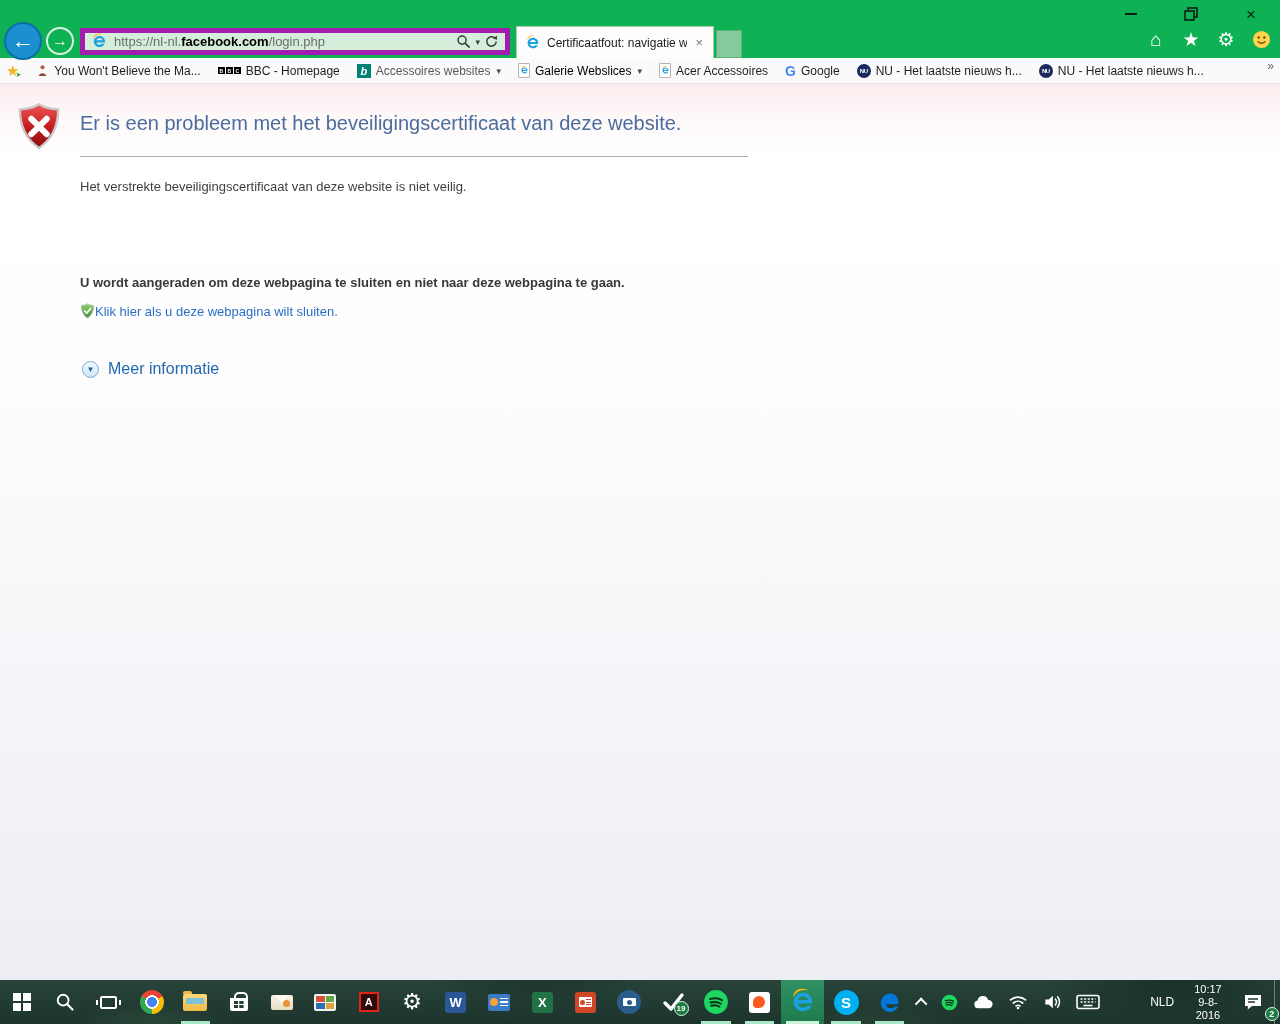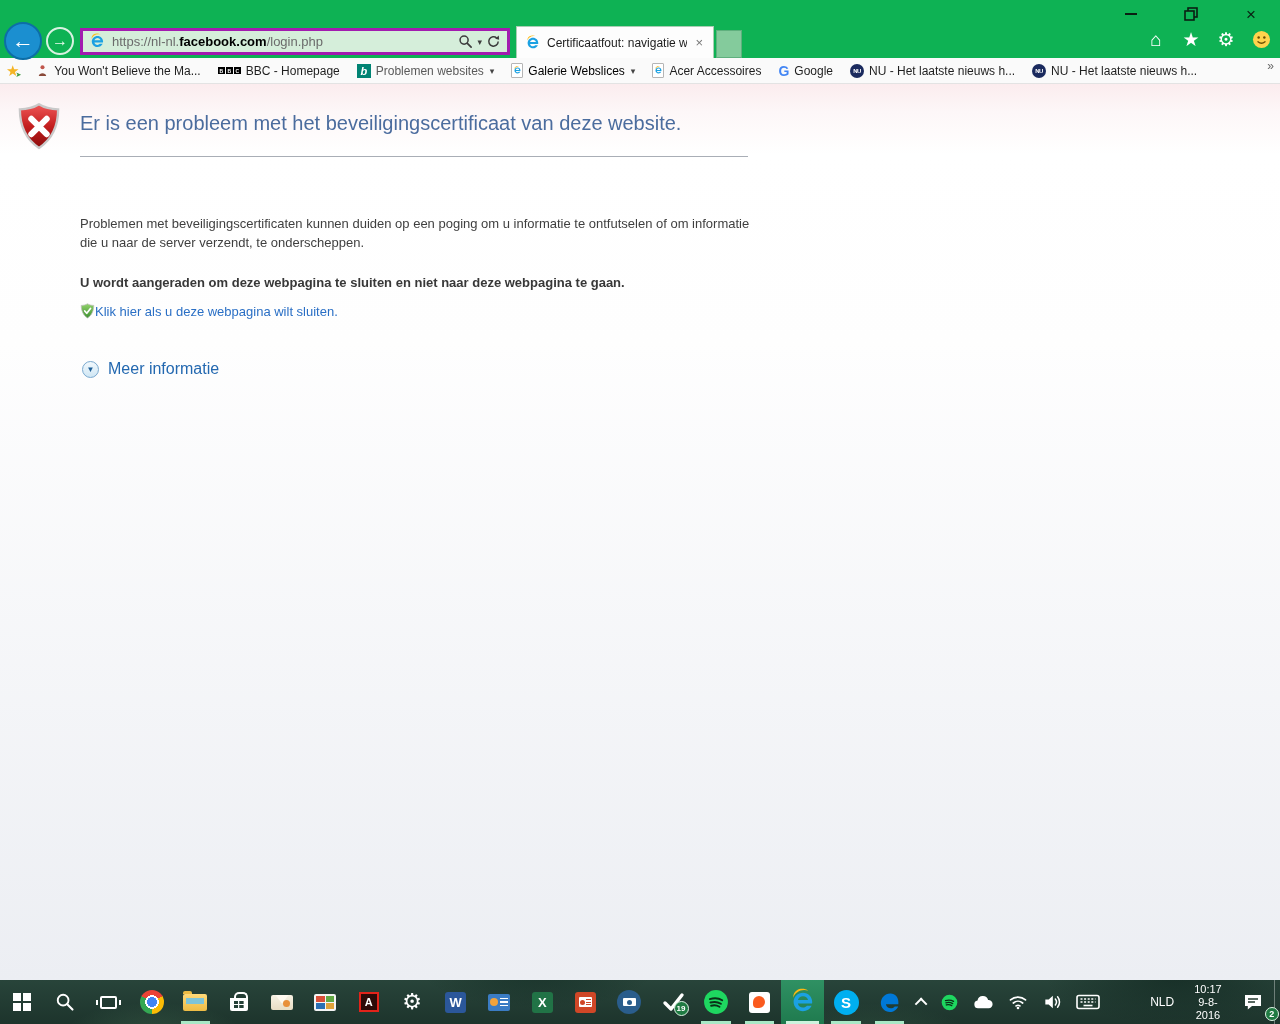--- a/index.html
+++ b/index.html
@@ -18,21 +18,21 @@
   .closeglyph { font-size:17px; color:#0a1f12; line-height:1; }
 
   .navrow { position:absolute; top:22px; left:0; right:0; height:36px; display:flex; align-items:flex-start; }
   .backbtn { position:absolute; left:4px; top:0px; width:38px; height:38px; border-radius:50%;
     background:#1b8fd0; border:2px solid #0d6ea6; color:#fff; font-size:22px; display:flex;
     align-items:center; justify-content:center; z-index:3; }
   .fwdbtn { position:absolute; left:46px; top:5px; width:28px; height:28px; border-radius:50%;
     background:transparent; border:2px solid #d9f2e2; color:#eafbef; font-size:16px; display:flex;
     align-items:center; justify-content:center; }
   .addressbar { position:absolute; left:80px; top:6px; width:430px; height:27px; background:#d5eeda;
-    border:3px solid #a21caf; display:flex; align-items:center; padding:8px 6px; gap:6px; }
+    border:5px solid #a21caf; display:flex; align-items:center; padding:8px 6px; gap:6px; }
   .addr-url { flex:1; font-size:13px; color:#6b6b6b; white-space:nowrap; overflow:hidden; }
   .addr-url .domain { color:#000; font-weight:bold; }
   .addr-icons { display:flex; align-items:center; gap:4px; color:#3c3c3c; }
   .caret { font-size:9px; color:#3c3c3c; }
 
   .tab { position:absolute; left:516px; top:4px; width:198px; height:32px; background:#fdfdfd;
     border:1px solid #aacdb4; border-bottom:none; display:flex; align-items:center; padding:0 8px; gap:6px; }
   .tab-title { font-size:12px; color:#1c1c1c; white-space:nowrap; overflow:hidden; flex:1; }
   .tab-close { font-size:13px; color:#777; padding:0 2px; }
   .newtab { position:absolute; left:716px; top:8px; width:26px; height:28px; background:#84cb9c;
@@ -332,21 +332,21 @@
       <span class="bbc">
           <span>B</span>
           <span>B</span>
           <span>C</span>
         </span>
       <span>BBC - Homepage</span>
     </div>
 
     <div class="favitem">
       <span class="tile bing">b</span>
-      <span style="color:#5a5a5a;">Problemen websites</span>
+      <span style="color:#5a5a5a;">Accessoires websites</span>
       <span class="fav-caret">▾</span>
     </div>
 
     <div class="favitem">
       <span class="tile iepage">
           <svg width="9" height="9" viewBox="0 0 64 64">
             <use href="#sym-ie"></use>
           </svg>
         </span>
       <span style="color:#000000;">Galerie Webslices</span>
@@ -379,21 +379,21 @@
 
     <span class="favoverflow">»</span>
   </div>
 
   <div class="content">
     <svg class="shield-big" width="46" height="49" viewBox="0 0 60 64">
         <use href="#sym-shield-red"></use>
       </svg>
     <h1 class="page-h1">Er is een probleem met het beveiligingscertificaat van deze website.</h1>
     <div class="divider"></div>
-    <p class="para p2">Problemen met beveiligingscertificaten kunnen duiden op een poging om u informatie te ontfutselen of om informatie die u naar de server verzendt, te onderscheppen.</p>
+    <p class="para p1">Het verstrekte beveiligingscertificaat van deze website is niet veilig.</p>
     <p class="para advice">U wordt aangeraden om deze webpagina te sluiten en niet naar deze webpagina te gaan.</p>
 
     <div class="linkrow">
       <svg width="15" height="16" viewBox="0 0 60 64">
           <use href="#sym-shield-green"></use>
         </svg>
       <a class="pagelink" href="#">Klik hier als u deze webpagina wilt sluiten.</a>
     </div>
 
     <div class="morerow">

